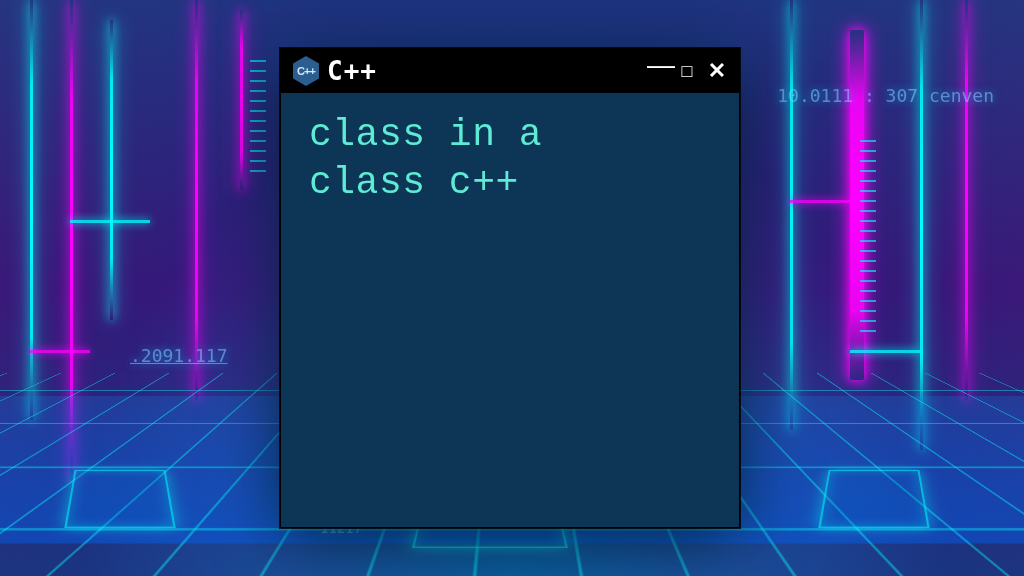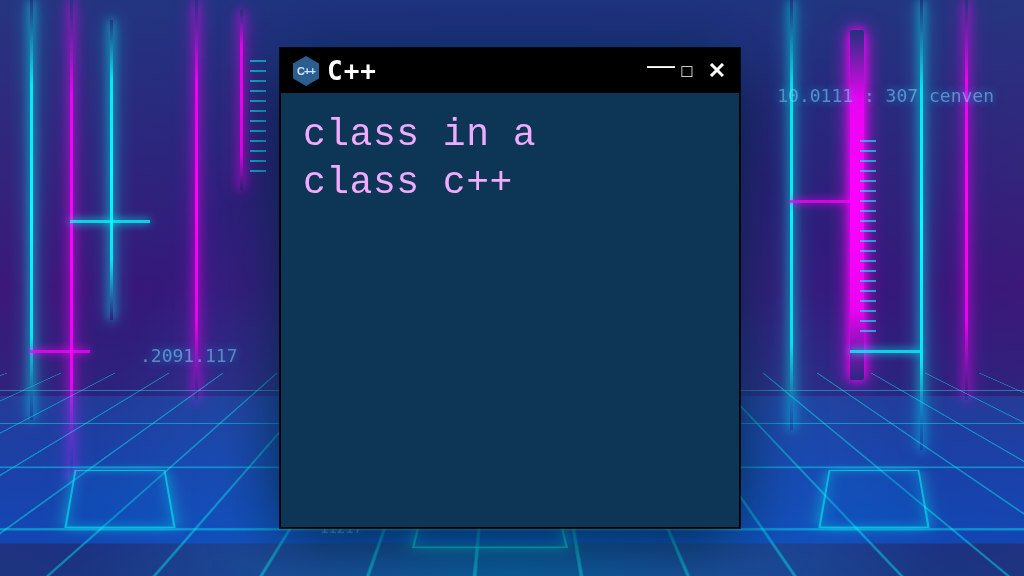--- a/index.html
+++ b/index.html
@@ -130,21 +130,21 @@
     
     
     .bg-text {
       position: absolute;
       color: rgba(150,220,255,0.5);
       font-size: 18px;
       font-family: monospace;
       text-shadow: 0 0 8px rgba(0,200,255,0.6);
     }
     
-    .bt1 { left: 140px; top: 345px; }
+    .bt1 { left: 130px; top: 345px; text-decoration: underline; }
     .bt2 { right: 30px; top: 85px; }
     .bt3 { left: 320px; bottom: 40px; font-size: 14px; margin-top: 32px; }
     
     
     .ticks {
       position: absolute;
       width: 16px;
     }
     .ticks::before {
       content: '';
@@ -231,26 +231,27 @@
       text-align: center;
       font-family: Arial, sans-serif;
     }
     
     .win-btn.min { font-size: 28px; position: relative; top: -6px; }
     .win-btn.max { font-size: 18px; }
     .win-btn.close { font-size: 22px; font-weight: bold; }
     
     .window-body {
       padding: 18px 22px;
-      color: #f0abfc;
+      color: #5eead4;
       font-size: 38px;
       font-family: 'Consolas', 'Courier New', monospace;
       line-height: 1.25;
       white-space: pre-wrap;
       letter-spacing: 0.5px;
+      margin-left: 6px;
     }
   </style>
 </head>
 <body>
 
 <div class="background">
   <div class="neon-line l1"></div>
   <div class="neon-line pink l2"></div>
   <div class="neon-line l3"></div>
   <div class="neon-line pink l4"></div>

